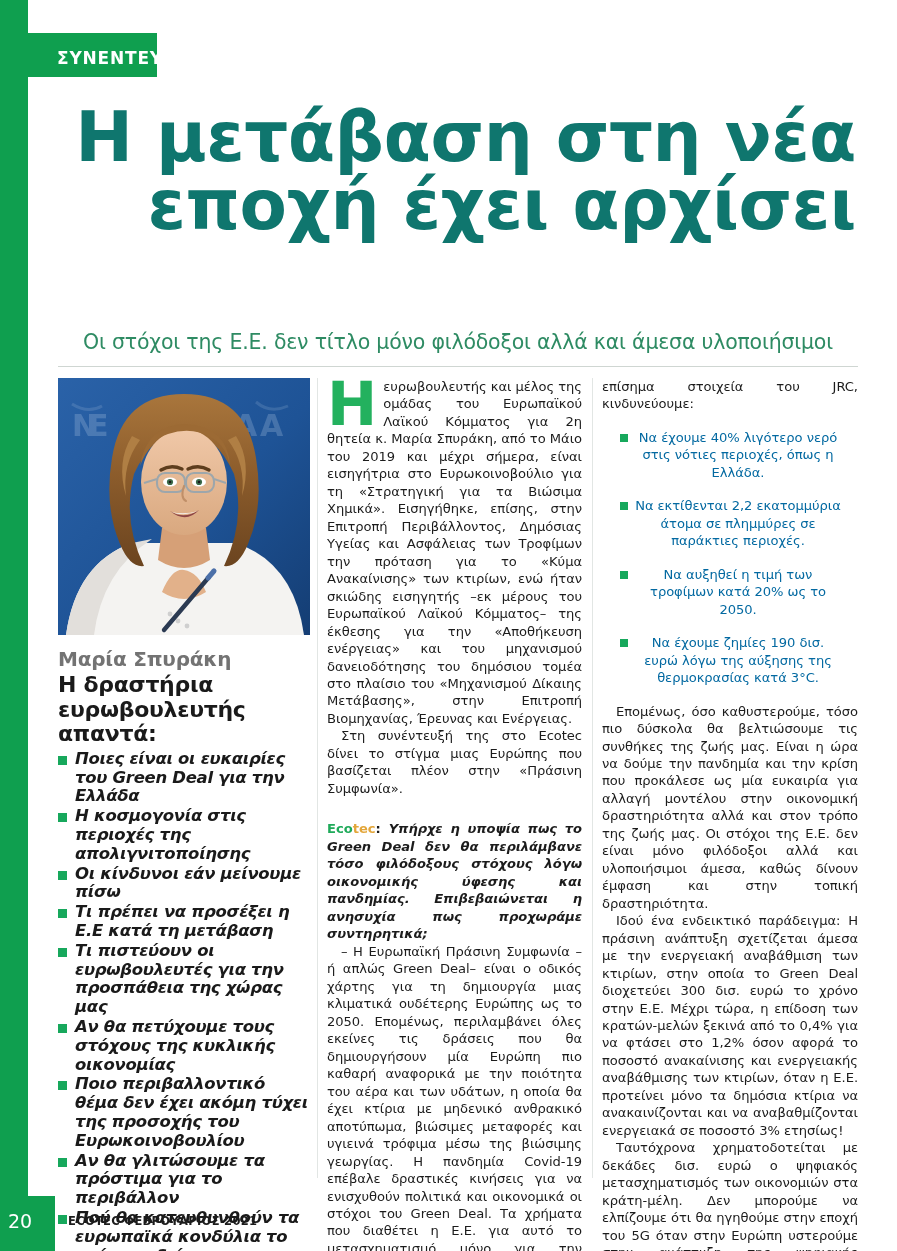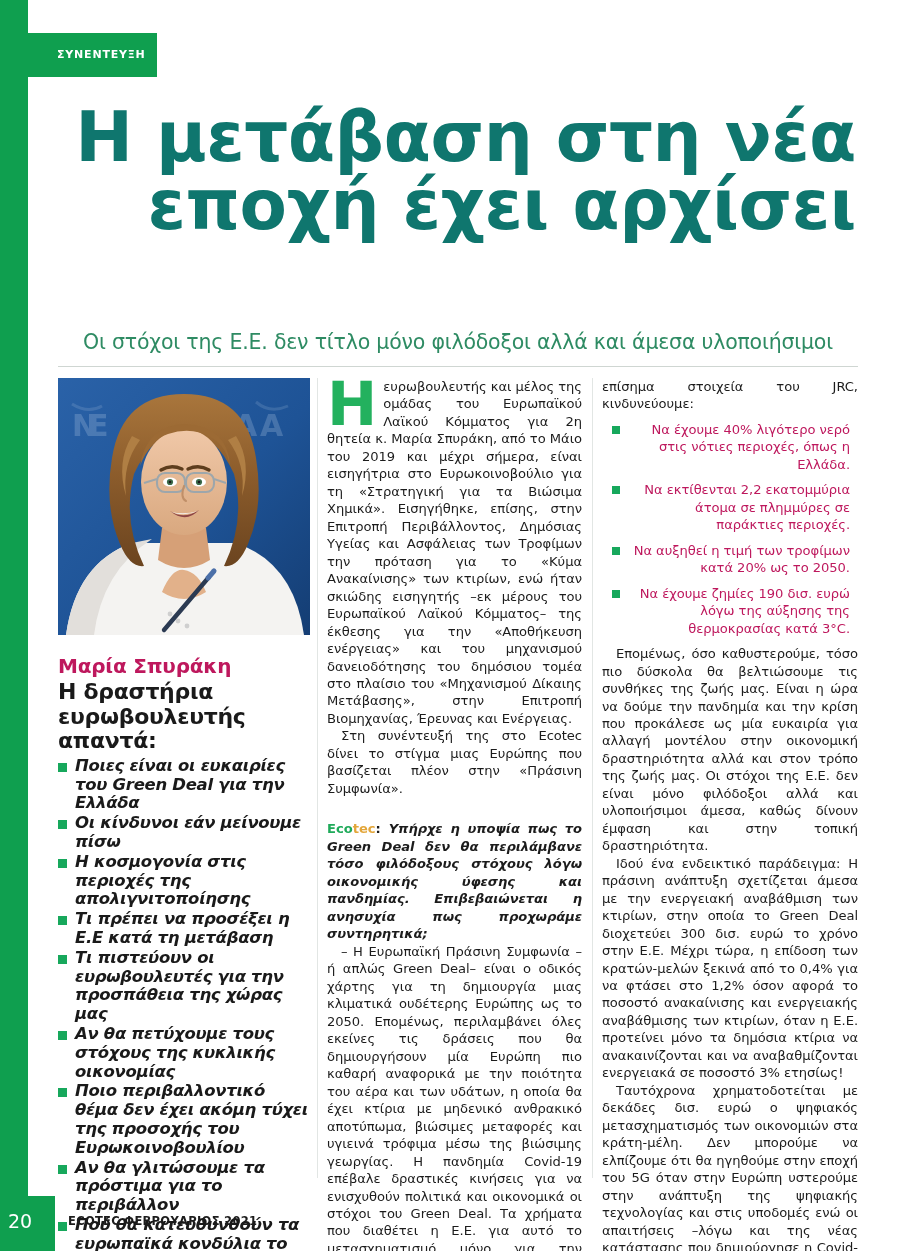--- a/index.html
+++ b/index.html
@@ -37,21 +37,21 @@
     left: 0;
     top: 33px;
     width: 157px;
     height: 44px;
     background: #0f9f4f;
   }
   .kicker-text {
     position: absolute;
     left: 57px;
     top: 48px;
-    font-size: 11px;
+    font-size: 17px;
     font-weight: bold;
     letter-spacing: 0.8px;
     color: #ffffff;
     font-family: "DejaVu Sans", "Liberation Sans", sans-serif;
   }
 
   
   .headline {
     position: absolute;
     left: 56px;
@@ -112,24 +112,24 @@
     position: relative;
     width: 252px;
     height: 257px;
     overflow: hidden;
     background: #1d4f8f;
   }
   .portrait svg { display: block; width: 252px; height: 257px; }
 
   
   .subject-name {
-    margin-top: 19px;
+    margin-top: 12px;
     font-size: 20px;
     font-weight: bold;
-    color: #be185d;
+    color: #737373;
     letter-spacing: -0.2px;
   }
   .subject-role {
     margin-top: 2px;
     font-size: 22px;
     font-weight: bold;
     color: #1a1a1a;
     line-height: 1.12;
     letter-spacing: -0.3px;
   }
@@ -214,24 +214,24 @@
   
   ul.facts {
     list-style: none;
     margin: 0;
     padding: 0;
   }
   ul.facts li {
     position: relative;
     font-size: 13.1px;
     line-height: 1.335;
-    color: #be185d;
+    color: #0369a1;
     padding-left: 16px;
-    margin: 8px;
-    text-align: right;
+    margin: 16px;
+    text-align: center;
     letter-spacing: -0.05px;
   }
   ul.facts li .sq {
     position: absolute;
     left: 2px;
     top: 5px;
     width: 8px;
     height: 8px;
     background: #17a85c;
   }
@@ -372,22 +372,22 @@
     </div>
 
     <div class="subject-name">Μαρία Σπυράκη</div>
     <div class="subject-role">
       <span>Η δραστήρια ευρωβουλευτής</span><br>
       <span>απαντά:</span>
     </div>
 
     <ul class="topics">
       <li><span class="sq"></span><span>Ποιες είναι οι ευκαιρίες του Green Deal για την Ελλάδα</span></li>
+      <li><span class="sq"></span><span>Η κοσμογονία στις περιοχές της απολιγνιτοποίησης</span></li>
       <li><span class="sq"></span><span>Οι κίνδυνοι εάν μείνουμε πίσω</span></li>
-      <li><span class="sq"></span><span>Η κοσμογονία στις περιοχές της απολιγνιτοποίησης</span></li>
       <li><span class="sq"></span><span>Τι πρέπει να προσέξει η Ε.Ε κατά τη μετάβαση</span></li>
       <li><span class="sq"></span><span>Τι πιστεύουν οι ευρωβουλευτές για την προσπάθεια της χώρας μας</span></li>
       <li><span class="sq"></span><span>Αν θα πετύχουμε τους στόχους της κυκλικής οικονομίας</span></li>
       <li><span class="sq"></span><span>Ποιο περιβαλλοντικό θέμα δεν έχει ακόμη τύχει της προσοχής του Ευρωκοινοβουλίου</span></li>
       <li><span class="sq"></span><span>Αν θα γλιτώσουμε τα πρόστιμα για το περιβάλλον</span></li>
       <li><span class="sq"></span><span>Πού θα κατευθυνθούν τα ευρωπαϊκά κονδύλια το επόμενο διάστημα</span></li>
     </ul>
 
   </div>
 

